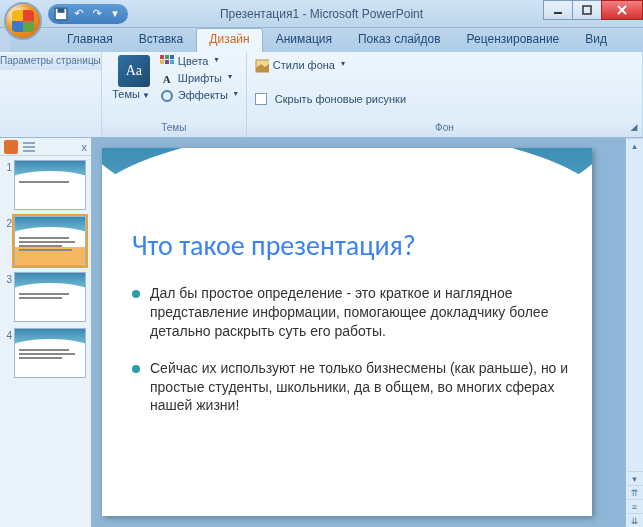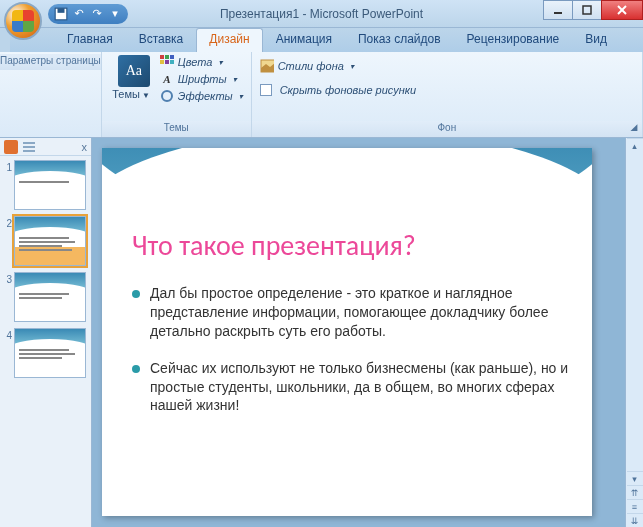--- a/index.html
+++ b/index.html
@@ -27,21 +27,21 @@
   .ribbon { height: 86px; background: linear-gradient(#eef6fd,#dbeaf8); border-bottom:1px solid #9ab7d4; display:flex; }
   .rgroup { border-right:1px solid #c3d7ea; padding: 2px 6px 0; display:flex; flex-direction:column; }
   .rgroup-body { flex:1; display:flex; align-items:flex-start; gap:4px; }
   .rgroup-label { height:16px; text-align:center; font-size:10px; color:#50749b; background:linear-gradient(#e1edf9,#d3e3f3); margin:0 -6px; padding-top:1px; position:relative;}
   .dlg-launch { position:absolute; right:2px; top:1px; width:12px; height:12px; font-size:9px; color:#50749b; cursor:pointer;}
   .bigbtn { display:flex; flex-direction:column; align-items:flex-end; padding:2px 4px; cursor:pointer; font-size:11px; color:#2c4f75; text-align:center; min-width:56px;}
   .bigbtn .ico { width:32px; height:30px; margin-bottom:2px; display:flex; align-items:center; justify-content:center;}
   .bigbtn .lbl { line-height:12px; }
   .drop-arrow { font-size:8px; margin-left:2px; color:#2c4f75;}
   .theme-thumb { width:38px; height:32px; background:linear-gradient(135deg,#2f6fa3,#1d4a70); border-radius:3px; display:flex; align-items:center; justify-content:center; color:#fff; font-size:14px; font-family:Georgia,serif;}
-  .smallrow { display:flex; align-items:center; gap:4px; font-size:11px; color:#2c4f75; cursor:pointer; padding:1px 2px; white-space:nowrap;font-style:italic;}
+  .smallrow { display:flex; gap:4px; font-size:11px; color:#2c4f75; cursor:pointer; padding:1px 2px; white-space:nowrap;}
   .smallrow .sico { width:14px; height:14px; display:flex; align-items:center; justify-content:center;}
   .vstack { display:flex; flex-direction:column; gap:1px; }
   .checkbox { width:12px; height:12px; border:1px solid #7a9abf; background:#fff; display:inline-block; margin-right:4px; vertical-align:middle;}
 
   
   .workspace { display:flex; height: calc(527px - 28px - 24px - 86px); background:#bcd5ea;}
   .thumb-pane { width:92px; background:#e9f1f9; border-right:1px solid #9ab7d4; display:flex; flex-direction:column;}
   .pane-head { height:18px; display:flex; align-items:center; justify-content:space-between; padding:0 4px; border-bottom:1px solid #c3d7ea;}
   .pane-head-ico { width:14px; height:14px; background:#e07030; border-radius:2px;}
   .pane-head-x { font-size:11px; color:#5a7a9c; cursor:pointer;}
@@ -54,21 +54,21 @@
   .thumb-wave::after{content:"";position:absolute;left:-10%;right:-10%;top:10px;height:20px;background:#fff;border-radius:50% 50% 0 0;}
   .thumb-txt { position:absolute; top:20px; left:4px; right:4px; }
   .thumb-line { height:2px; background:#888; margin-bottom:2px;}
   .thumb-line.t1{width:80%;} .thumb-line.t2{width:90%;} .thumb-line.t3{width:70%;} .thumb-line.t4{width:85%;}
 
   .slide-area { flex:1; background:#8fb6d6; position:relative; padding:10px 6px 10px 10px; overflow:hidden;}
   .slide { width:490px; height:368px; background:#fff; box-shadow:2px 2px 6px rgba(0,0,0,.3); position:relative; overflow:hidden;}
   .slide-decor { position:absolute; left:-30px; right:-30px; top:-60px; height:140px; }
   .wave1{position:absolute;inset:0;background:linear-gradient(#2a7ba8,#5aa8c8);border-radius:0 0 60% 60%/0 0 100% 100%;}
   .wave2{position:absolute;left:0;right:0;top:40px;height:120px;background:#fff;border-radius:60% 60% 0 0/100% 100% 0 0;}
-  .slide-title { position:absolute; top:80px; left:30px; right:30px; font-size:28px; color:#ec4899; font-family:Calibri,sans-serif;}
+  .slide-title { position:absolute; top:80px; left:30px; right:30px; font-size:28px; color:#3b82f6; font-family:Calibri,sans-serif;}
   .slide-body { position:absolute; top:136px; left:30px; right:20px; font-family:"Georgia","Times New Roman",serif; font-size:14px; color:#333; line-height:1.35;}
   .bullet { display:flex; margin-bottom:18px;}
   .bullet-dot { width:8px; height:8px; background:#2a9ba8; border-radius:50%; margin-top:6px; margin-right:10px; flex-shrink:0;}
   .vbar { width:18px; background:#dbeaf8; border-left:1px solid #9ab7d4; display:flex; flex-direction:column; align-items:center;}
   .vbar-spacer{flex:1;}
   .vbar-btn{width:16px;height:14px;font-size:9px;color:#50749b;display:flex;align-items:center;justify-content:center;cursor:pointer;border-top:1px solid #c3d7ea;}
 </style>
 </head>
 <body>
 
@@ -162,21 +162,21 @@
             <span>Эффекты</span>
             <span class="drop-arrow">▾</span>
           </div>
       </div>
     </div>
     <div class="rgroup-label">Темы</div>
   </div>
 
   <div class="rgroup" style="flex:1">
     <div class="rgroup-body">
-      <div class="vstack" style="padding-top:4px;gap:9px">
+      <div class="vstack" style="padding-top:4px;gap:18px">
         <div class="smallrow">
             <span class="sico">
               <svg width="16" height="14">
                 <rect x="1" y="1" width="14" height="12" fill="#f0d890" stroke="#c09040"></rect>
                 <path d="M1 9 L6 5 L10 8 L15 4 L15 13 L1 13 Z" fill="#c09040"></path>
               </svg>
             </span>
             <span>Стили фона</span>
             <span class="drop-arrow">▾</span>
           </div>

